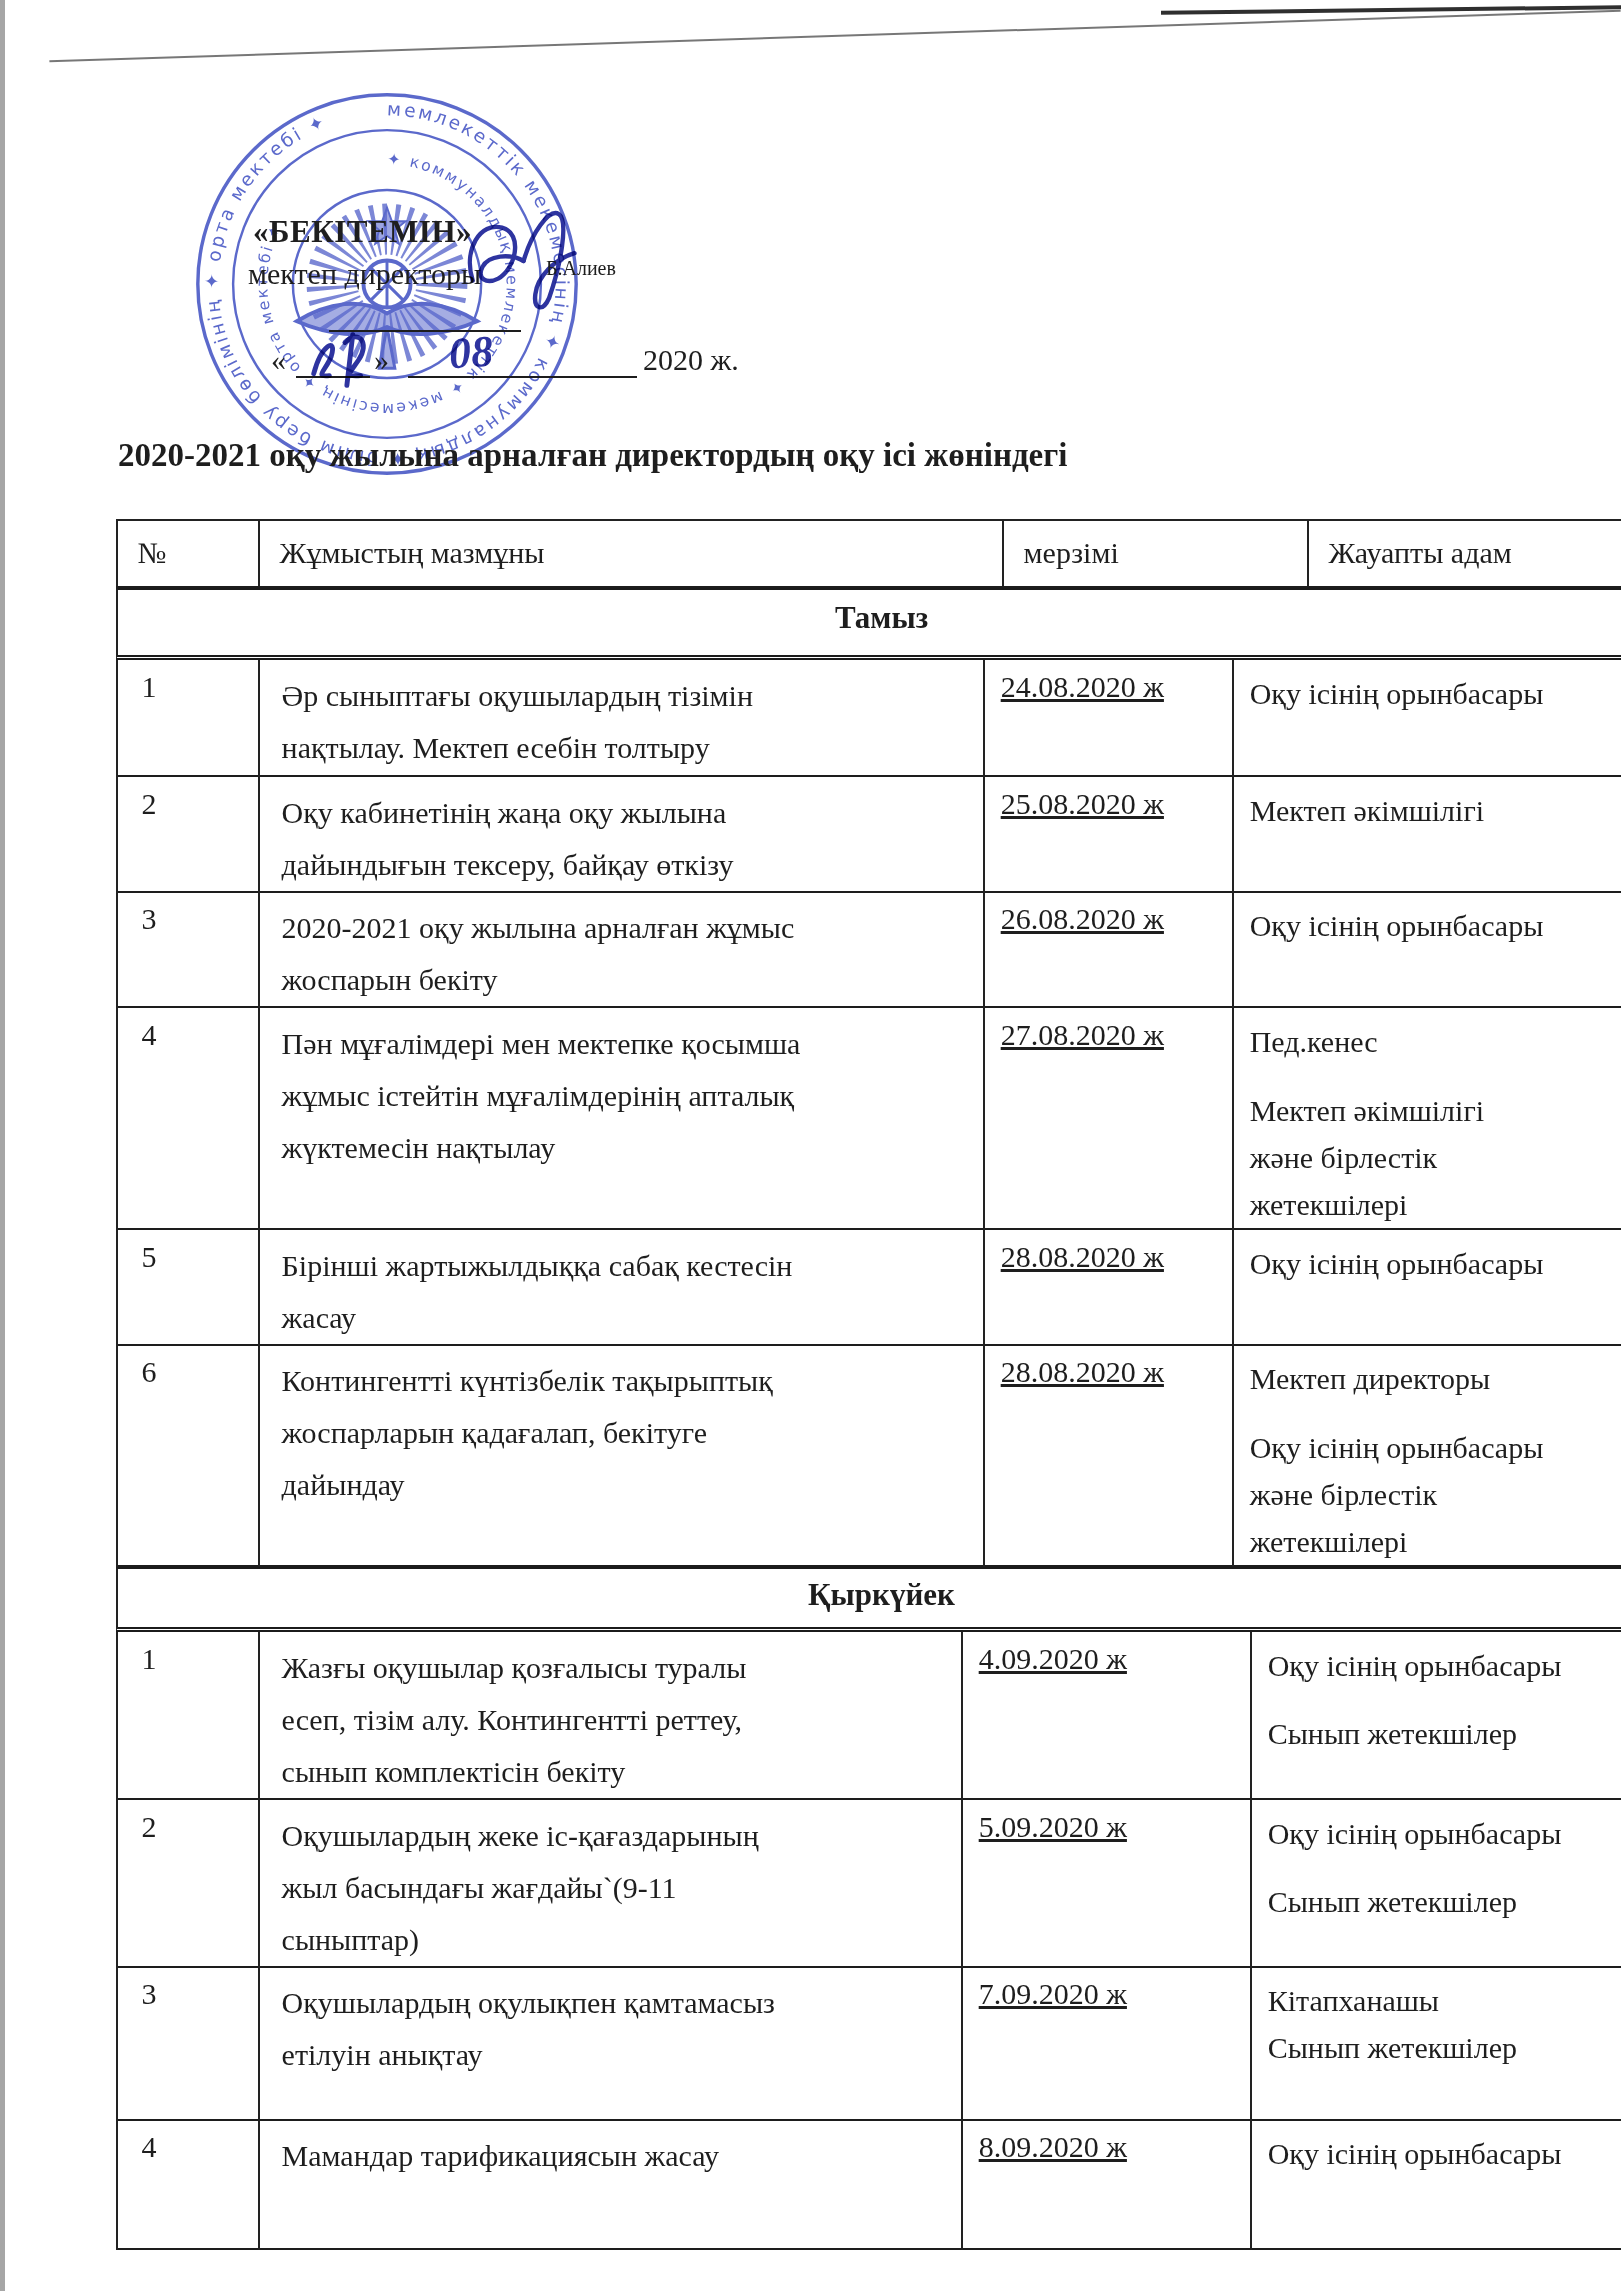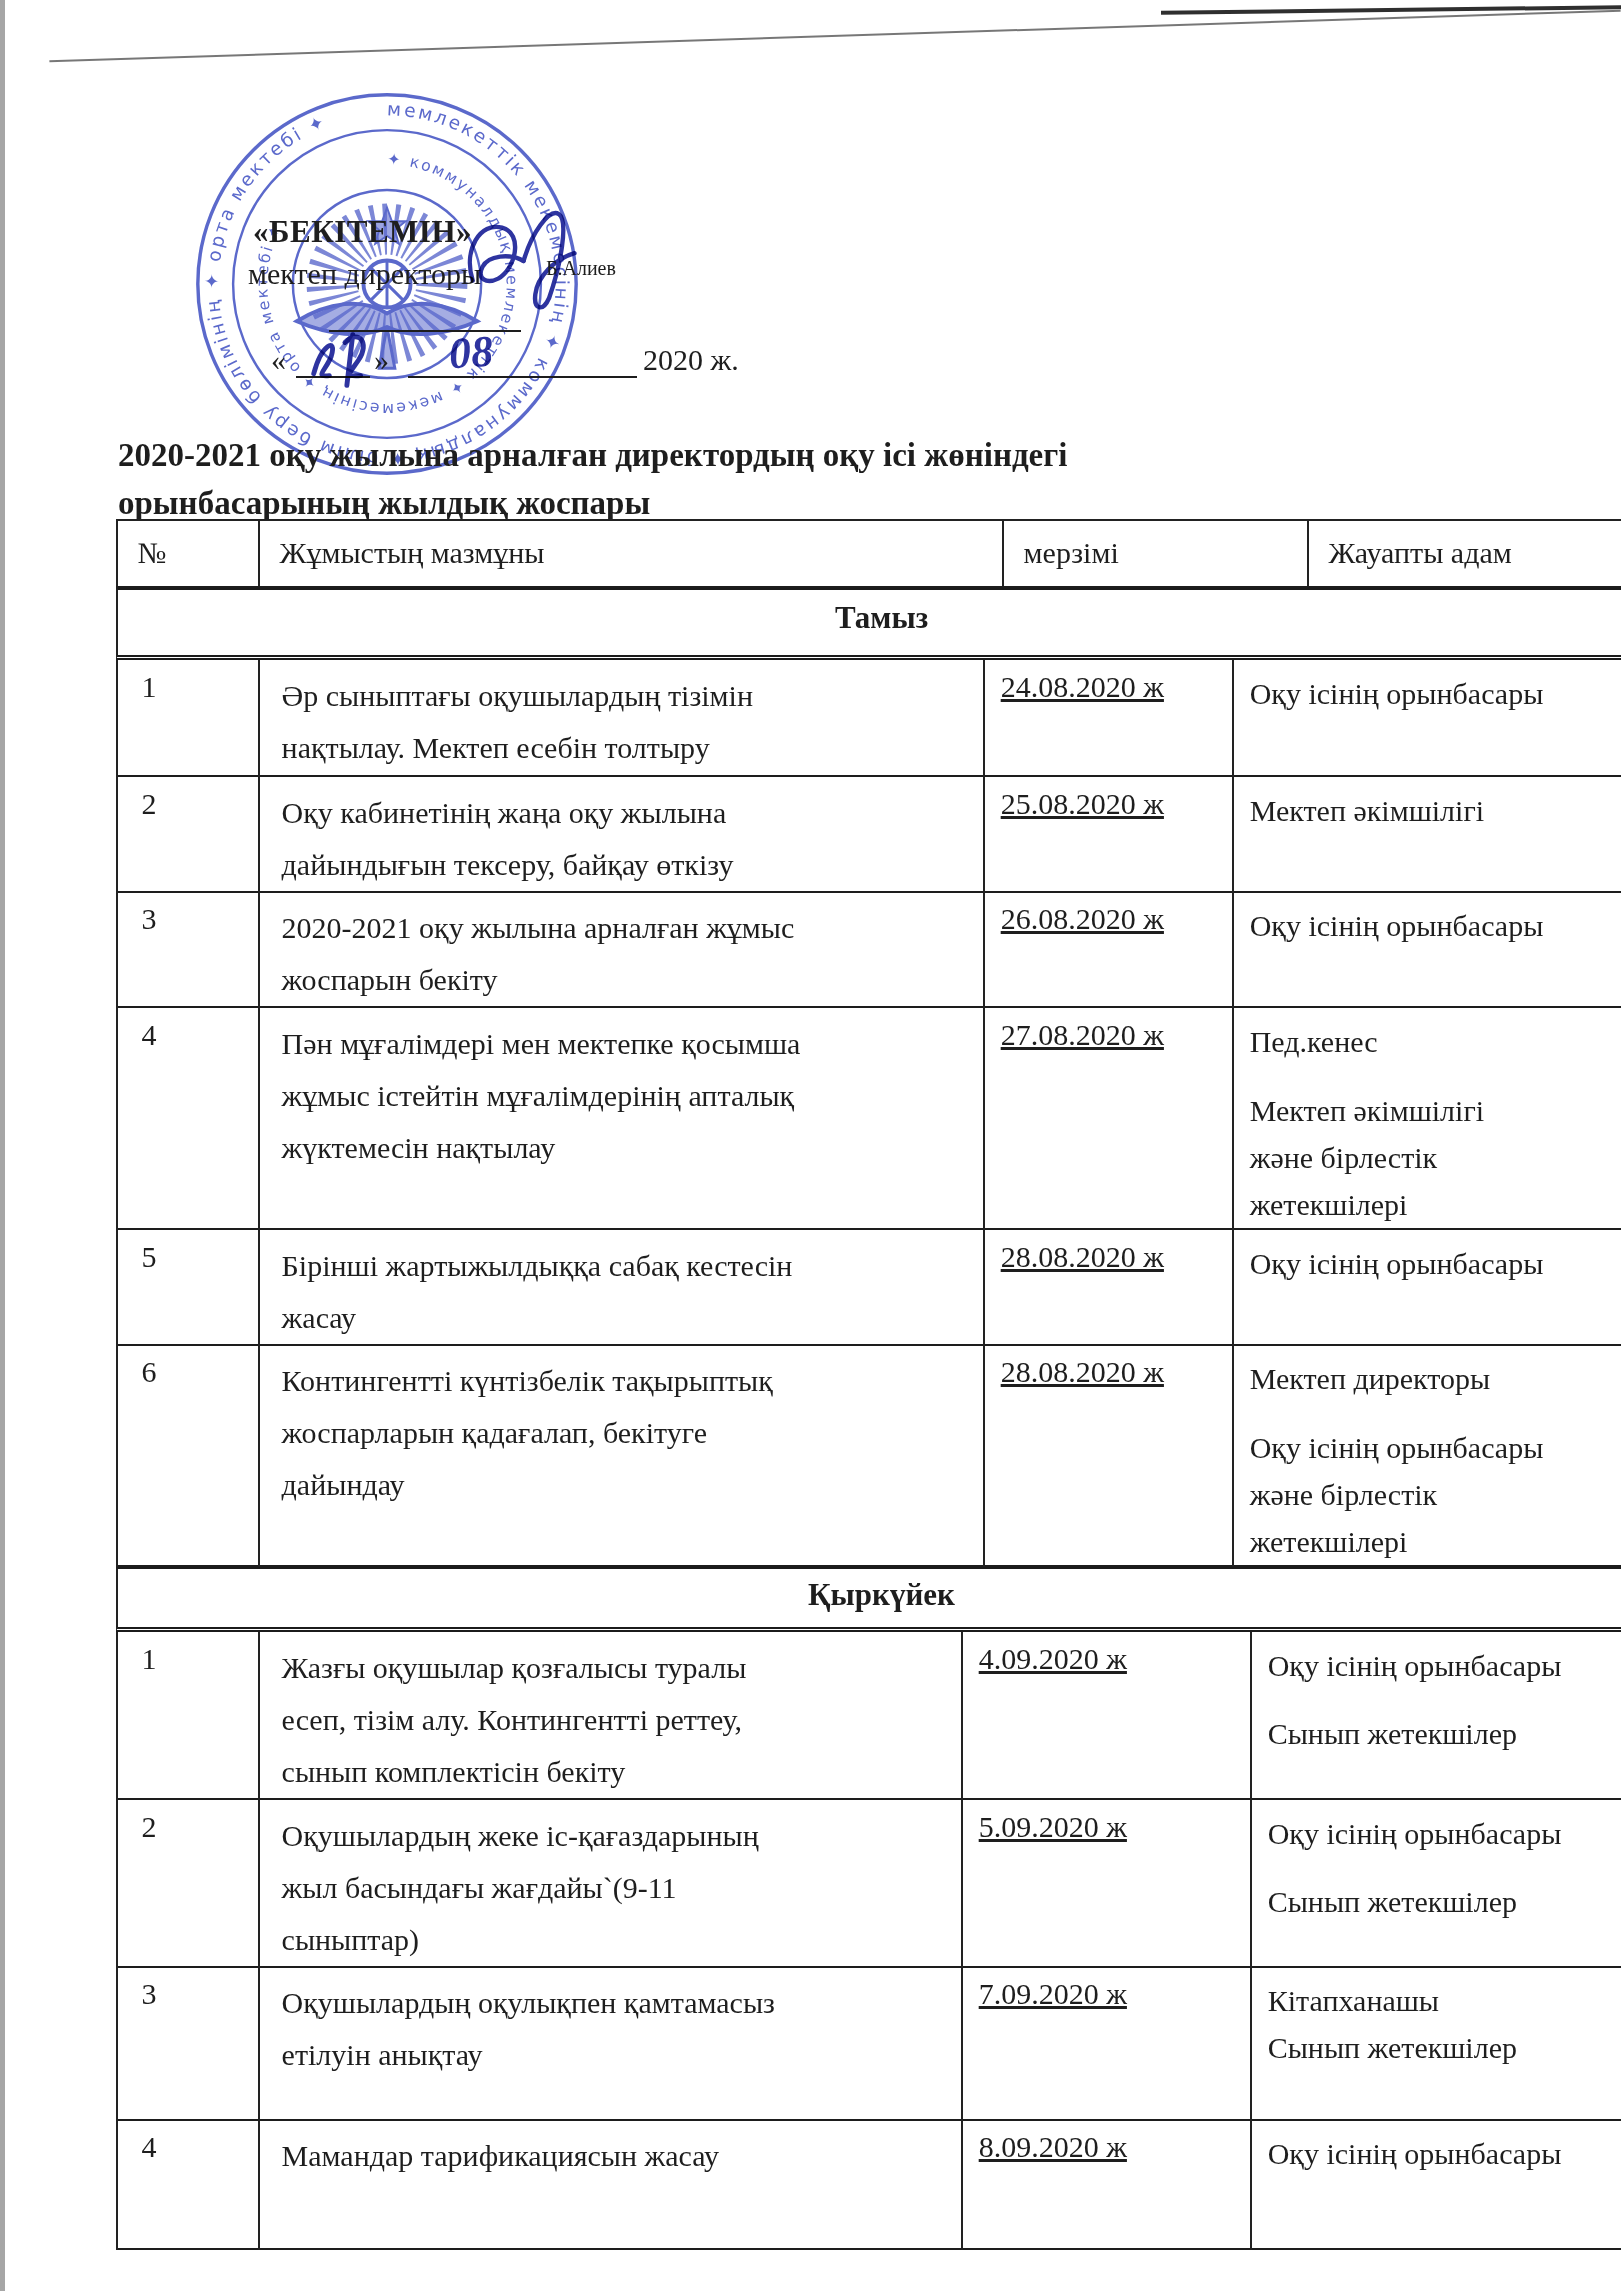--- a/index.html
+++ b/index.html
@@ -132,21 +132,20 @@
       <path d="M48,22 C62,8 74,22 62,40 C54,52 46,58 64,56 M56,14 L50,66"></path>
     </g>
   </svg>
   <div class="date-close">»</div>
   <div class="month-underline"></div>
   <div class="month-hand">08</div>
   <div class="year-text">2020 ж.</div>
 
   <div class="doc-title">
     <div>2020-2021 оқу жылына арналған директордың оқу ісі жөніндегі</div>
-    <div>орынбасарының жылдық жоспары</div>
   </div>
 
   <div class="doc-tables">
 
     <table class="t-head">
       <colgroup>
           <col>
           <col>
           <col>
           <col>

